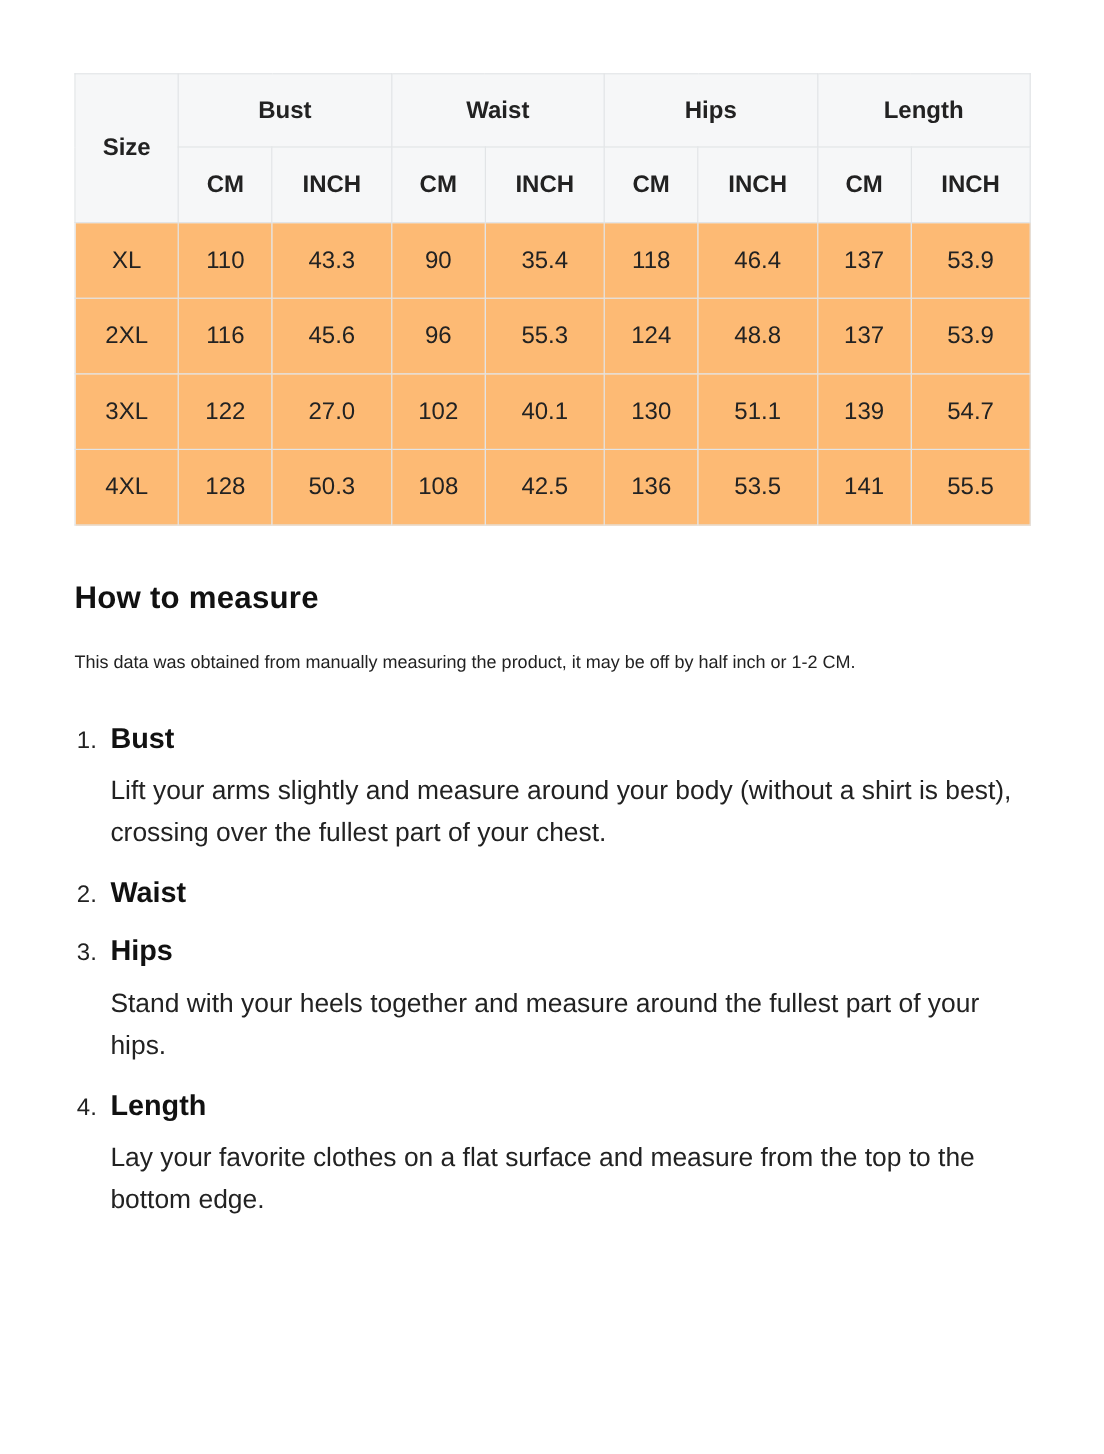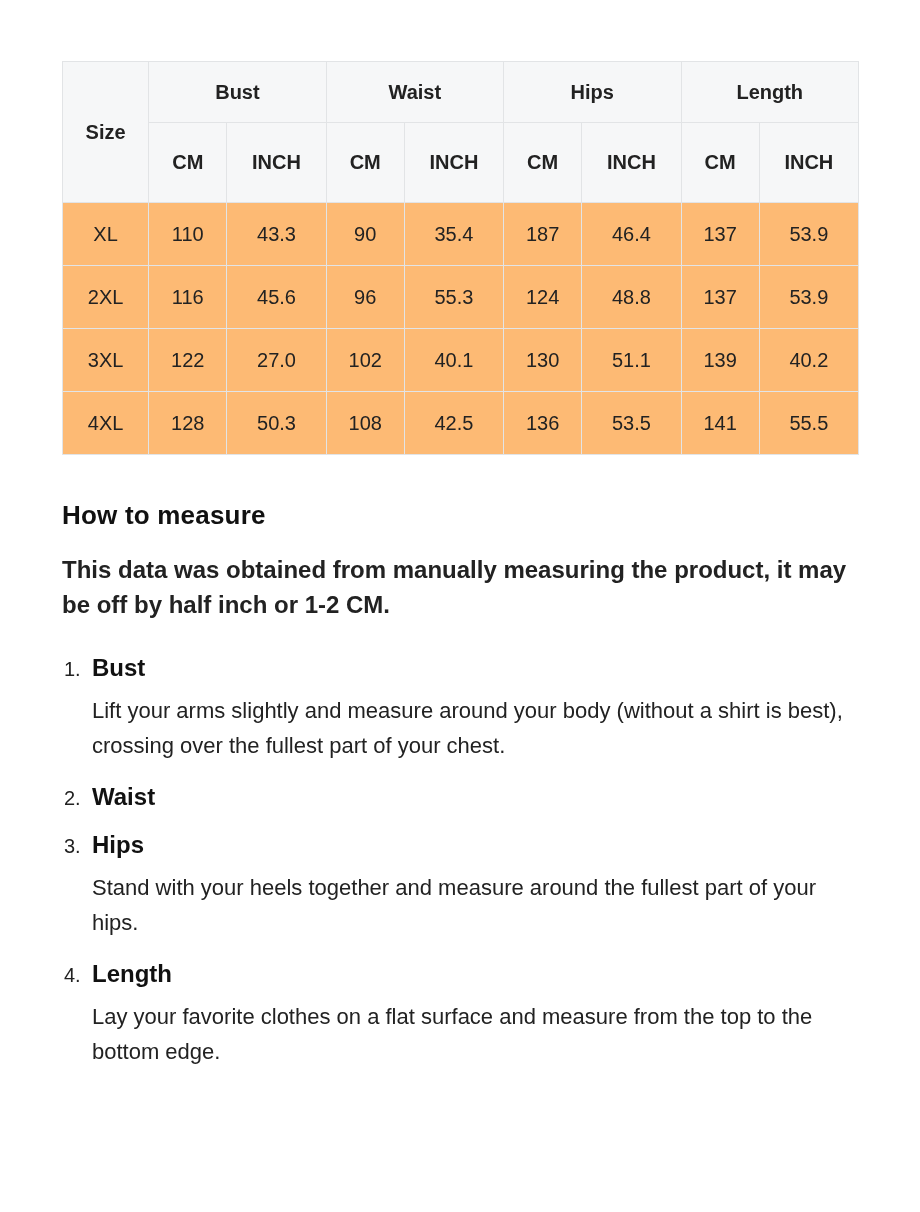--- a/index.html
+++ b/index.html
@@ -30,37 +30,36 @@
   }
   table.size-chart th {
     background: #f6f7f8;
     font-weight: bold;
   }
   table.size-chart td { background: #fdba74; font-weight: normal; }
   .col-size { width: 86px; }
   .col-cm   { width: 78px; }
   .col-inch { width: 99px; }
   tr.group-row  th { height: 61px; }
-  tr.unit-row   th { height: 80px; }
+  tr.unit-row   th { height: 63px; }
   tr.data-row   td { height: 63px; }
 
   
   h2.htm-title {
     margin-top: 45px;
     font-size: 26px;
     font-weight: bold;
     color: #111111;
     letter-spacing: 0.2px;
   }
   p.htm-intro {
     margin-top: 21px;
-    font-size: 24px;
+    font-size: 15px;
     line-height: 35px;
     max-width: 800px;
-    font-weight: bold;
   }
   .steps { margin-top: 32px; }
   .step { margin-bottom: 20px; }
   .step-head {
     display: flex;
     align-items: baseline;
   }
   .step-number {
     width: 30px;
     flex: 0 0 30px;
@@ -117,21 +116,21 @@
         <th>INCH</th>
       </tr>
     </thead>
     <tbody>
       <tr class="data-row">
         <td>XL</td>
         <td>110</td>
         <td>43.3</td>
         <td>90</td>
         <td>35.4</td>
-        <td>187</td>
+        <td>118</td>
         <td>46.4</td>
         <td>137</td>
         <td>53.9</td>
       </tr>
       <tr class="data-row">
         <td>2XL</td>
         <td>116</td>
         <td>45.6</td>
         <td>96</td>
         <td>55.3</td>
@@ -142,21 +141,21 @@
       </tr>
       <tr class="data-row">
         <td>3XL</td>
         <td>122</td>
         <td>27.0</td>
         <td>102</td>
         <td>40.1</td>
         <td>130</td>
         <td>51.1</td>
         <td>139</td>
-        <td>40.2</td>
+        <td>54.7</td>
       </tr>
       <tr class="data-row">
         <td>4XL</td>
         <td>128</td>
         <td>50.3</td>
         <td>108</td>
         <td>42.5</td>
         <td>136</td>
         <td>53.5</td>
         <td>141</td>

